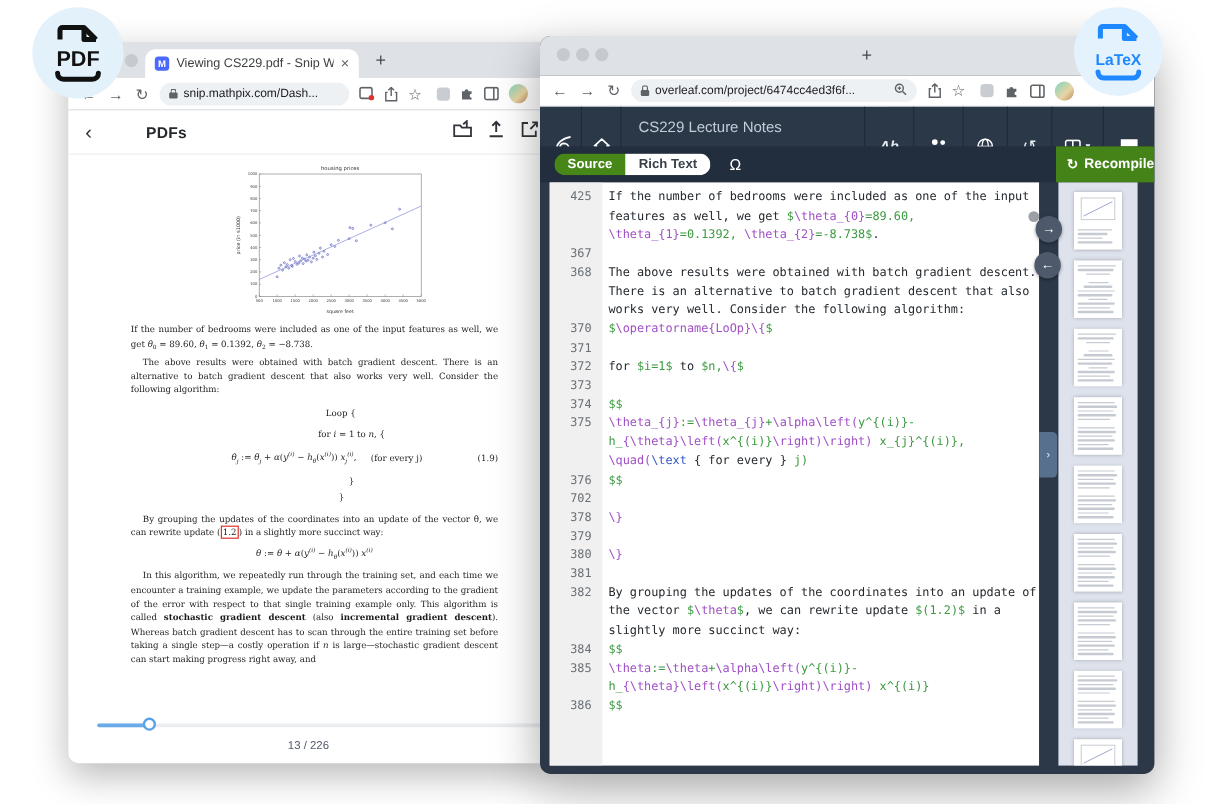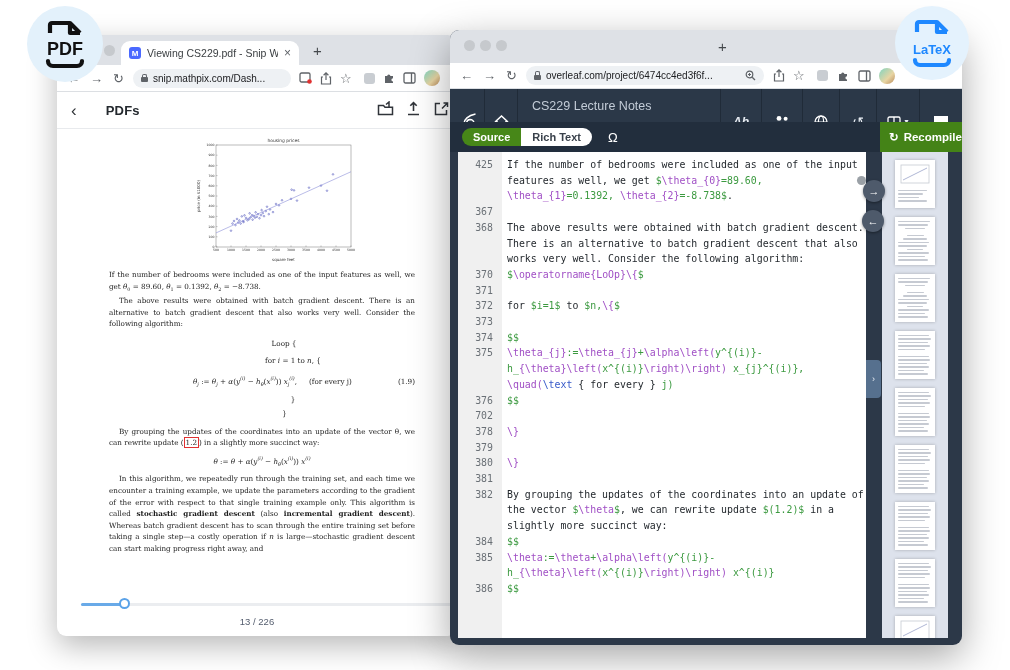--- a/index.html
+++ b/index.html
@@ -37,21 +37,21 @@
 
   
   .fav-mathpix { width:12px; height:12px; border-radius:3px; background:#4a69ff; color:#fff; font-size:8px; font-weight:bold;
                  display:flex; align-items:center; justify-content:center; flex:none; }
   .fav-leaf { width:11px; height:11px; border-radius:50% 50% 50% 2px; background:#4f9c45; transform:rotate(-15deg); flex:none; }
 
   
   .lw-header { position:absolute; left:0; right:0; top:58px; height:36px; background:#fff;
                border-bottom:1px solid #e8eaed; display:flex; align-items:center; }
   .back-chevron { font-size:17px; color:#2f3337; margin-left:14px; }
-  .pdfs-label { font-size:13px; font-weight:bold; color:#24292e; margin-left:0; letter-spacing:.2px;padding-left:29px; }
+  .pdfs-label { font-size:13px; font-weight:bold; color:#24292e; margin-left:16px; letter-spacing:.2px;padding-left:29px; }
   .hdr-icons { margin-left:auto; display:flex; gap:12px; margin-right:8px; }
   .lw-content { position:absolute; left:0; right:0; top:94px; bottom:55px; background:#fff; overflow:hidden; }
 
   
   .pdf-text { position:absolute; left:52px; top:140px; width:306px; font-family:"DejaVu Serif", serif;
               font-size:7.2px; line-height:11.6px; color:#1c1c1c; text-align:justify; }
   .pdf-text .indent { text-indent:10px; }
   .mi { font-style:italic; }
   .sub { font-size:68%; vertical-align:-18%; }
   .sup { font-size:68%; vertical-align:32%; }

